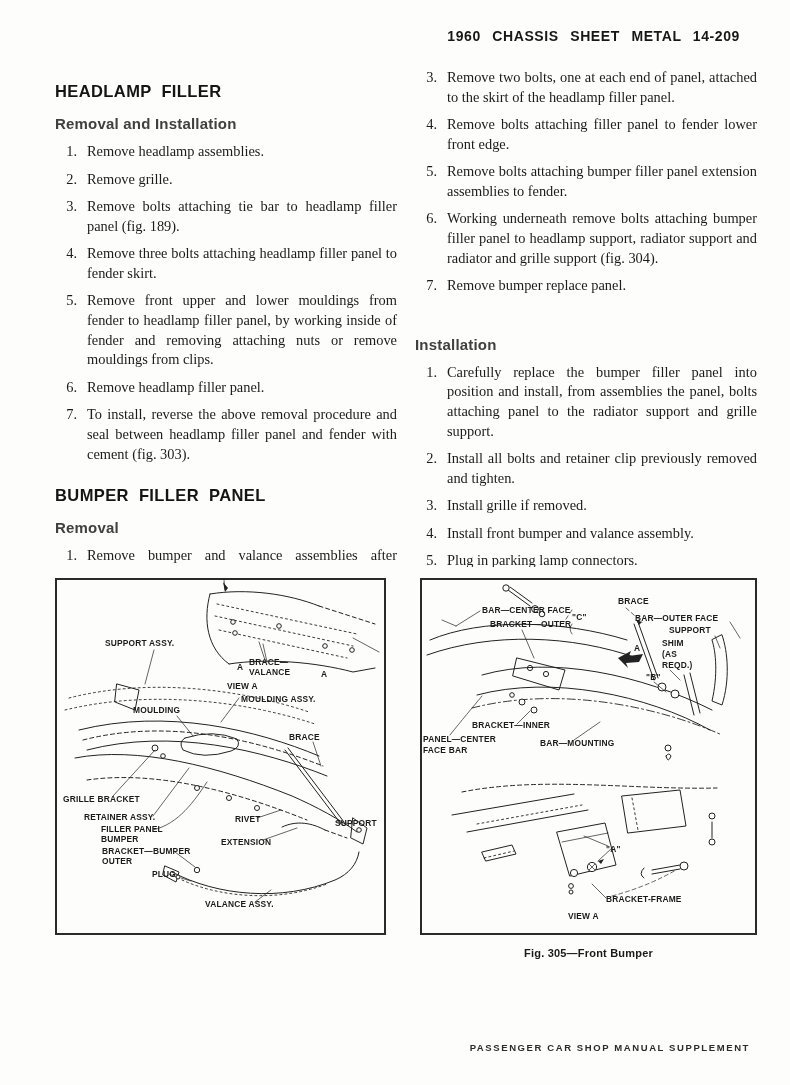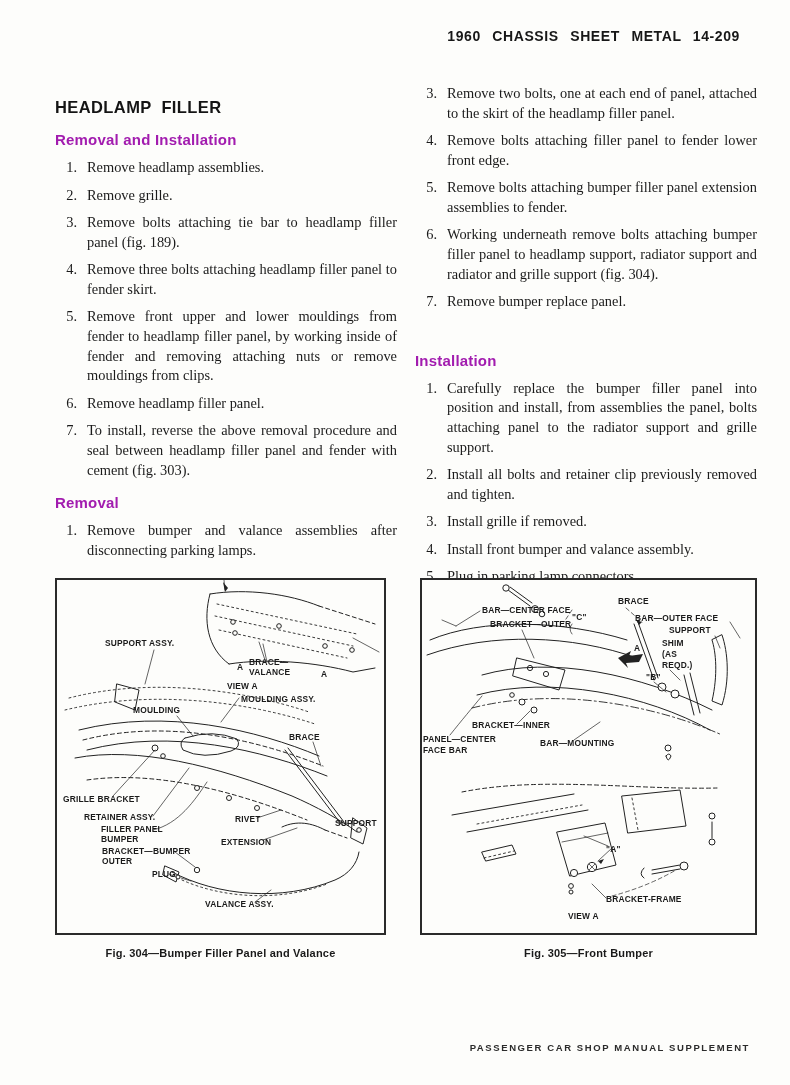--- a/index.html
+++ b/index.html
@@ -14,35 +14,35 @@
   }
   
   .hdr{
     position:absolute;top:28px;right:50px;
     font-family:"Liberation Sans", sans-serif;
     font-weight:bold;font-size:14px;letter-spacing:.6px;word-spacing:7px;
     color:#171717;
   }
   
   .columns{
-    position:absolute;top:78px;left:55px;width:702px;height:505px;
+    position:absolute;top:62px;left:55px;width:702px;height:505px;
     display:flex;gap:18px;overflow:hidden;
   }
   .col{width:342px;}
   .col-right{padding-top:6px;}
   h2.sec{
     font-family:"Liberation Sans", sans-serif;
     font-size:16.5px;font-weight:bold;letter-spacing:.4px;word-spacing:5px;
     margin:22px 0 10px 0;color:#141414;
   }
   h2.sec.first{margin-top:20px;}
   h3.sub{
     font-family:"Liberation Sans", sans-serif;
     font-size:15px;font-weight:bold;letter-spacing:.2px;
-    margin:14px 0 10px 0;color:#a21caf;
+    margin:14px 0 10px 0;color:#404040;
   }
   h3.sub.spaced{margin-top:40px;}
   .item{display:flex;margin:0 0 8px 0;font-size:14.4px;line-height:1.36;}
   .item .num{flex:0 0 22px;text-align:right;margin-right:10px;}
   .item .txt{flex:1;text-align:justify;}
   
   .figs{position:absolute;top:578px;left:55px;width:702px;display:flex;gap:34px;}
   figure{margin:0;}
   .figbox{
     border:2px solid #2a2a2a;background:#fdfdfb;
@@ -109,20 +109,21 @@
       </div>
       <div class="item">
         <span class="num">6.</span>
         <span class="txt">Remove headlamp filler panel.</span>
       </div>
       <div class="item">
         <span class="num">7.</span>
         <span class="txt">To install, reverse the above removal procedure and seal between headlamp filler panel and fender with cement (fig. 303).</span>
       </div>
 
+      <h2 class="sec">BUMPER FILLER PANEL</h2>
       <h3 class="sub">Removal</h3>
 
       <div class="item">
         <span class="num">1.</span>
         <span class="txt">Remove bumper and valance assemblies after disconnecting parking lamps.</span>
       </div>
 
     </div>
 
     <div class="col col-right">
@@ -262,21 +263,20 @@
           <text class="lbl" x="45" y="284">OUTER</text>
           <text class="lbl" x="95" y="297">PLUG</text>
           <text class="lbl" x="178" y="242">RIVET</text>
           <text class="lbl" x="164" y="265">EXTENSION</text>
           <text class="lbl" x="278" y="246">SUPPORT</text>
           <text class="lbl" x="148" y="327">VALANCE ASSY.</text>
           <text class="lbl" x="180" y="90">A</text>
           <text class="lbl" x="264" y="97">A</text>
         </svg>
       </div>
-      <figcaption>Fig. 304—Bumper Filler Panel and Valance</figcaption>
     </figure>
 
     <figure>
       <div class="figbox right">
         <svg viewBox="0 0 333 353">
 
           <path class="ln" d="M86,10 L108,26"></path>
           <path class="ln" d="M88,7 L110,23"></path>
           <circle class="bolt" cx="84" cy="8" r="3.2"></circle>
           <circle class="bolt" cx="113" cy="29" r="3.4"></circle>

